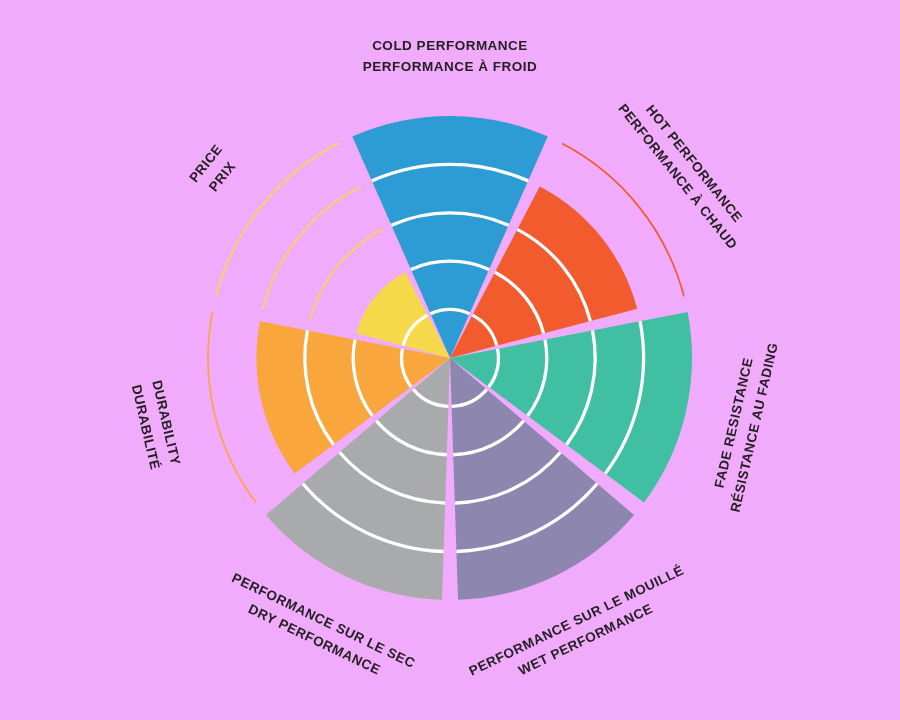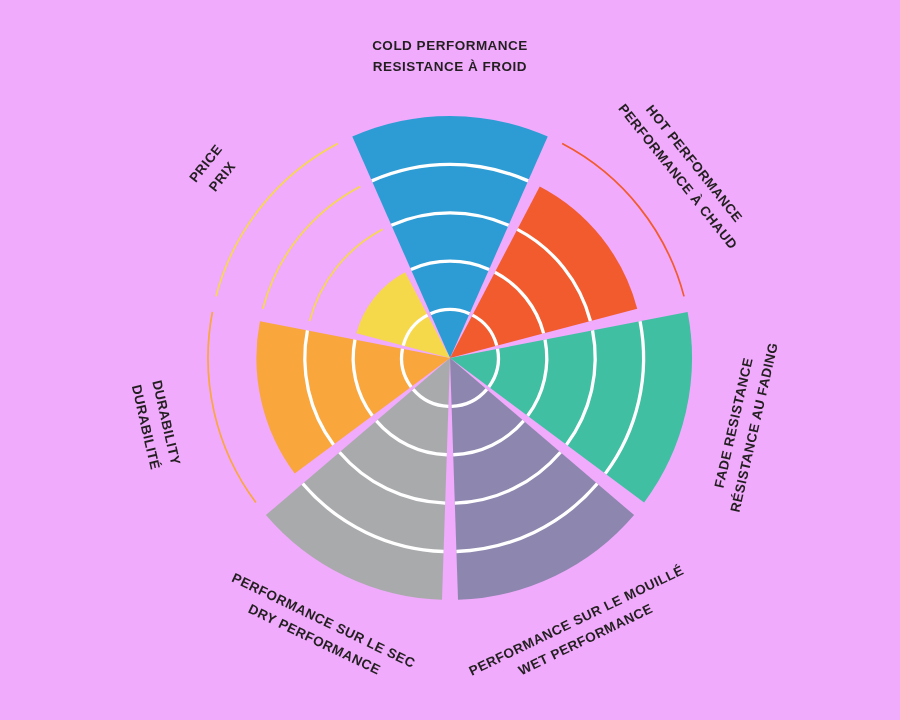--- a/index.html
+++ b/index.html
@@ -72,21 +72,21 @@
       <path d="M 255.90 502.53 A 242.00 242.00 0 0 1 212.41 312.00" fill="none" stroke="#F9A63C" stroke-width="1.7"></path>
       <path d="M 450 358 L 356.39 333.34 A 96.80 96.80 0 0 1 405.13 272.23 Z" fill="#F6D94B"></path>
       <path d="M 403.20 345.67 A 48.40 48.40 0 0 1 427.57 315.11" fill="none" stroke="#ffffff" stroke-width="3.3"></path>
       <path d="M 309.59 321.01 A 145.20 145.20 0 0 1 382.70 229.34" fill="none" stroke="#F6D94B" stroke-width="1.7"></path>
       <path d="M 262.79 308.69 A 193.60 193.60 0 0 1 360.26 186.45" fill="none" stroke="#F6D94B" stroke-width="1.7"></path>
       <path d="M 215.98 296.36 A 242.00 242.00 0 0 1 337.83 143.57" fill="none" stroke="#F6D94B" stroke-width="1.7"></path>
     </svg>
   <div id="labels">
       <div class="wheel-label" style="left: 450px; top: 56px; transform: translate(-50%, -50%) rotate(0deg);">
         <div>COLD PERFORMANCE</div>
-        <div>RESISTANCE À FROID</div>
+        <div>PERFORMANCE À FROID</div>
       </div>
       <div class="wheel-label" style="left: 686.1px; top: 169.7px; transform: translate(-50%, -50%) rotate(51.43deg);">
         <div>HOT PERFORMANCE</div>
         <div>PERFORMANCE À CHAUD</div>
       </div>
       <div class="wheel-label" style="left: 744.4px; top: 425.2px; transform: translate(-50%, -50%) rotate(-77.14deg);">
         <div>FADE RESISTANCE</div>
         <div>RÉSISTANCE AU FADING</div>
       </div>
       <div class="wheel-label" style="left: 581px; top: 630.1px; transform: translate(-50%, -50%) rotate(-25.71deg);">

